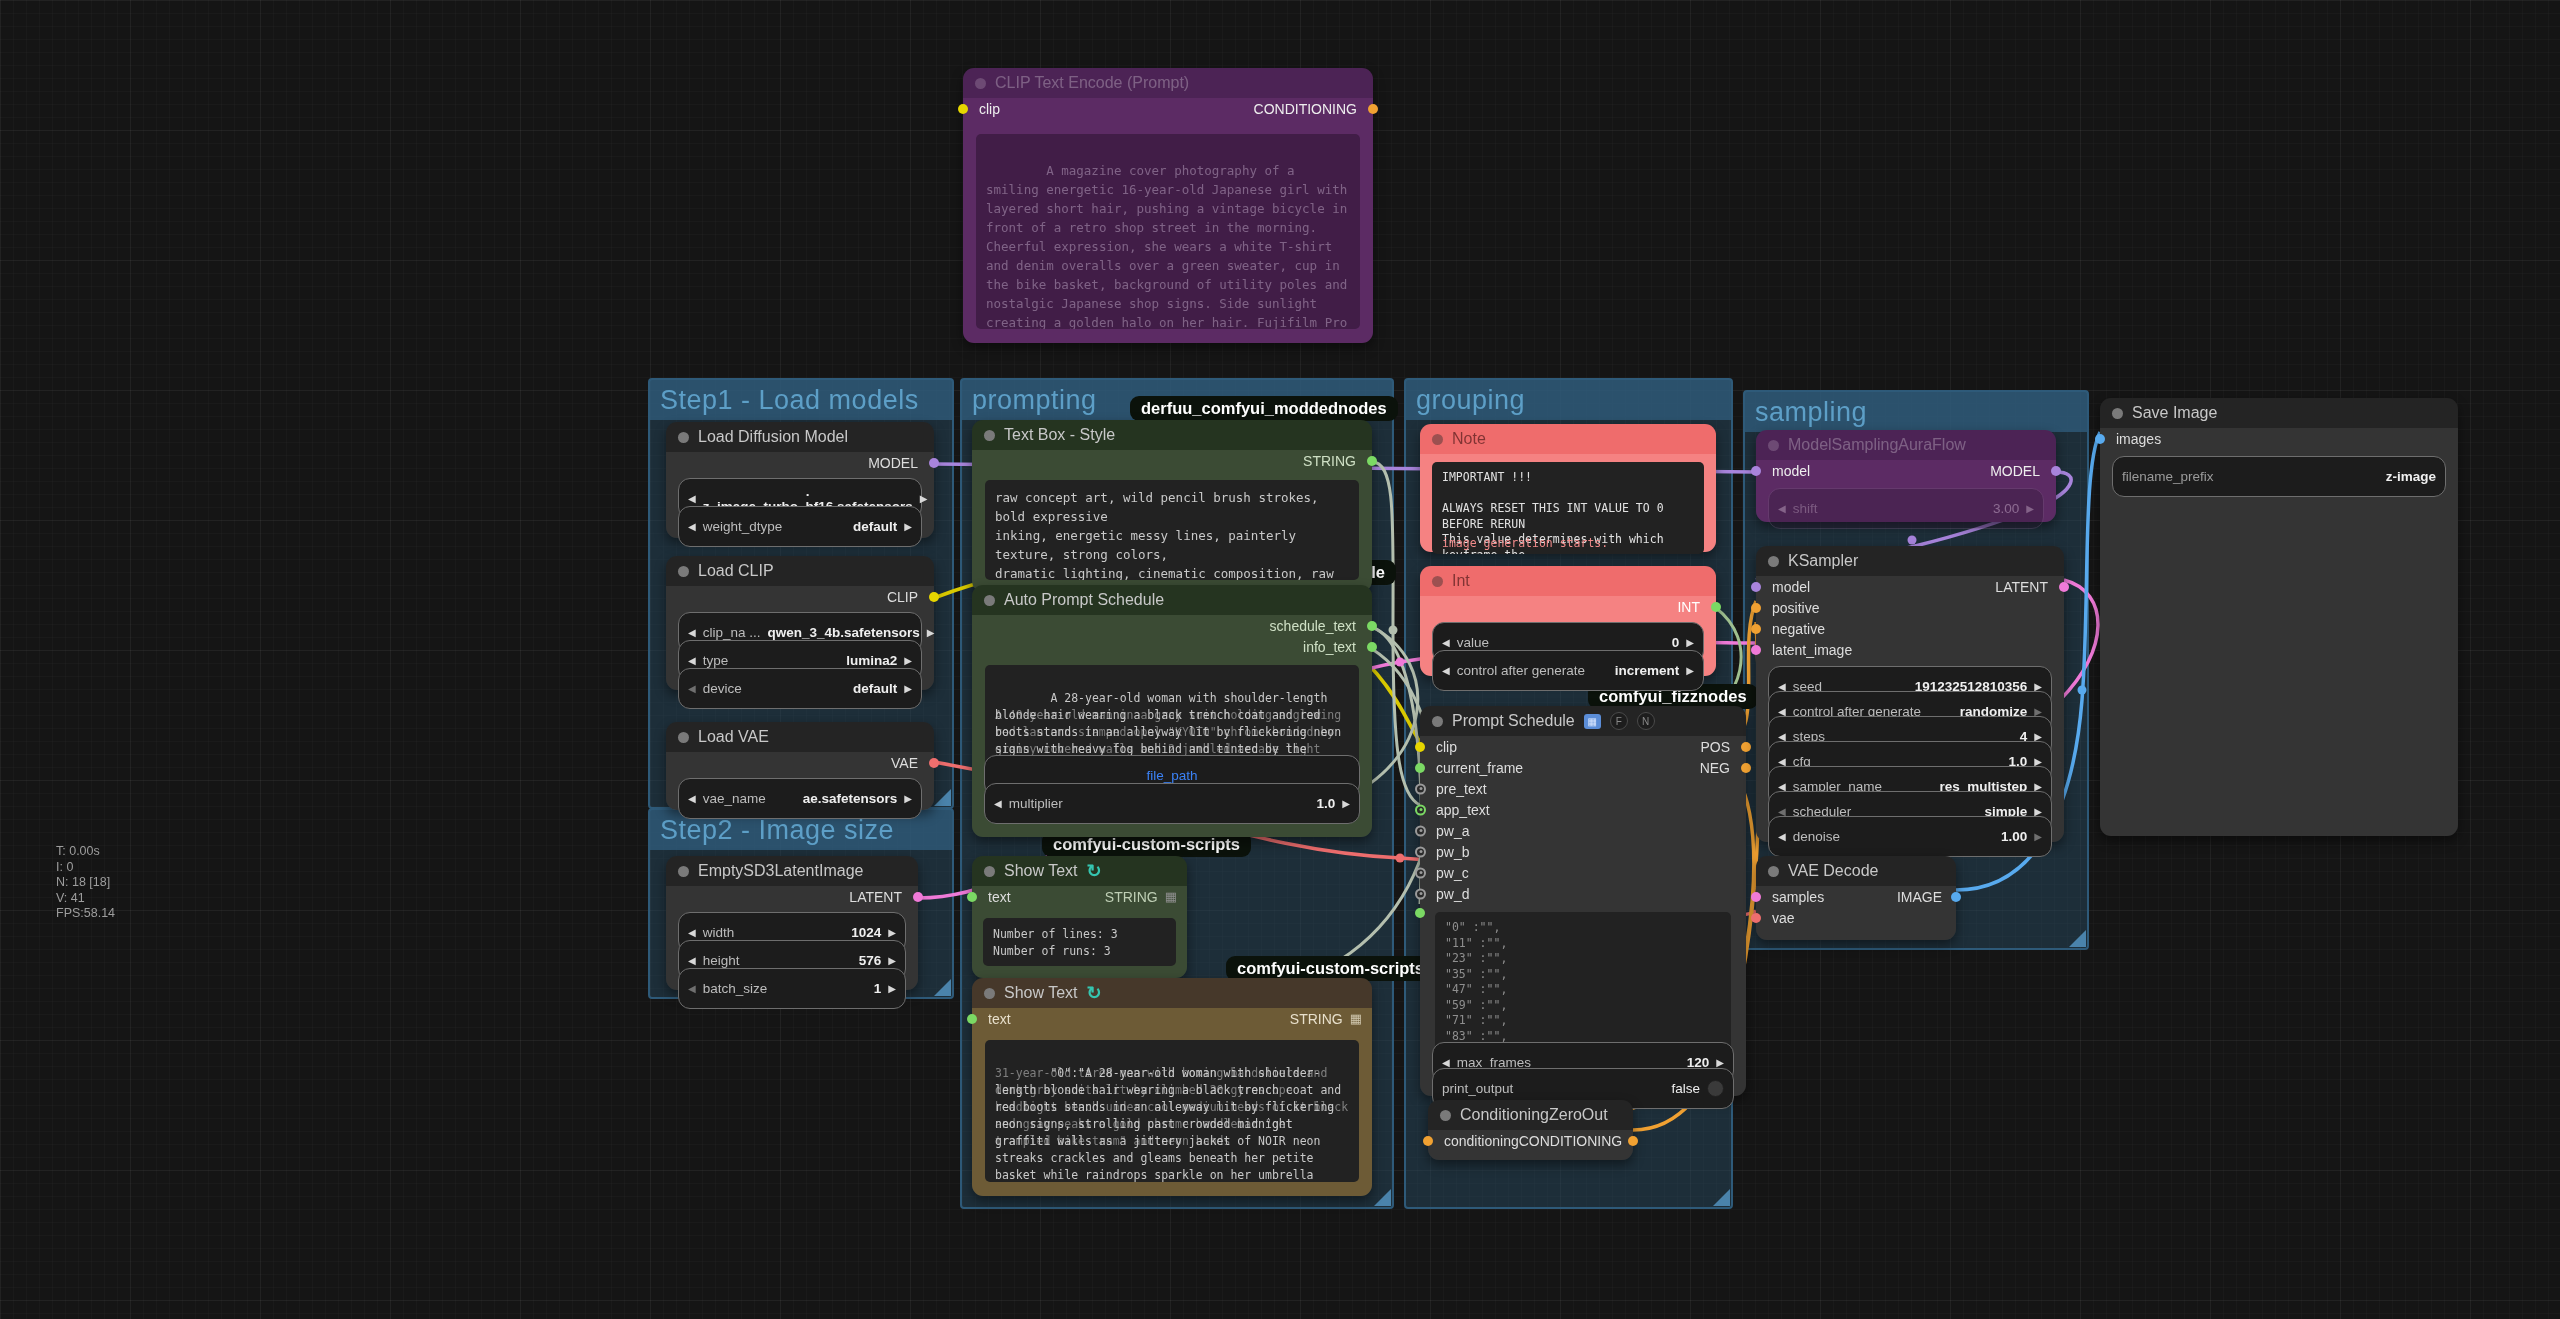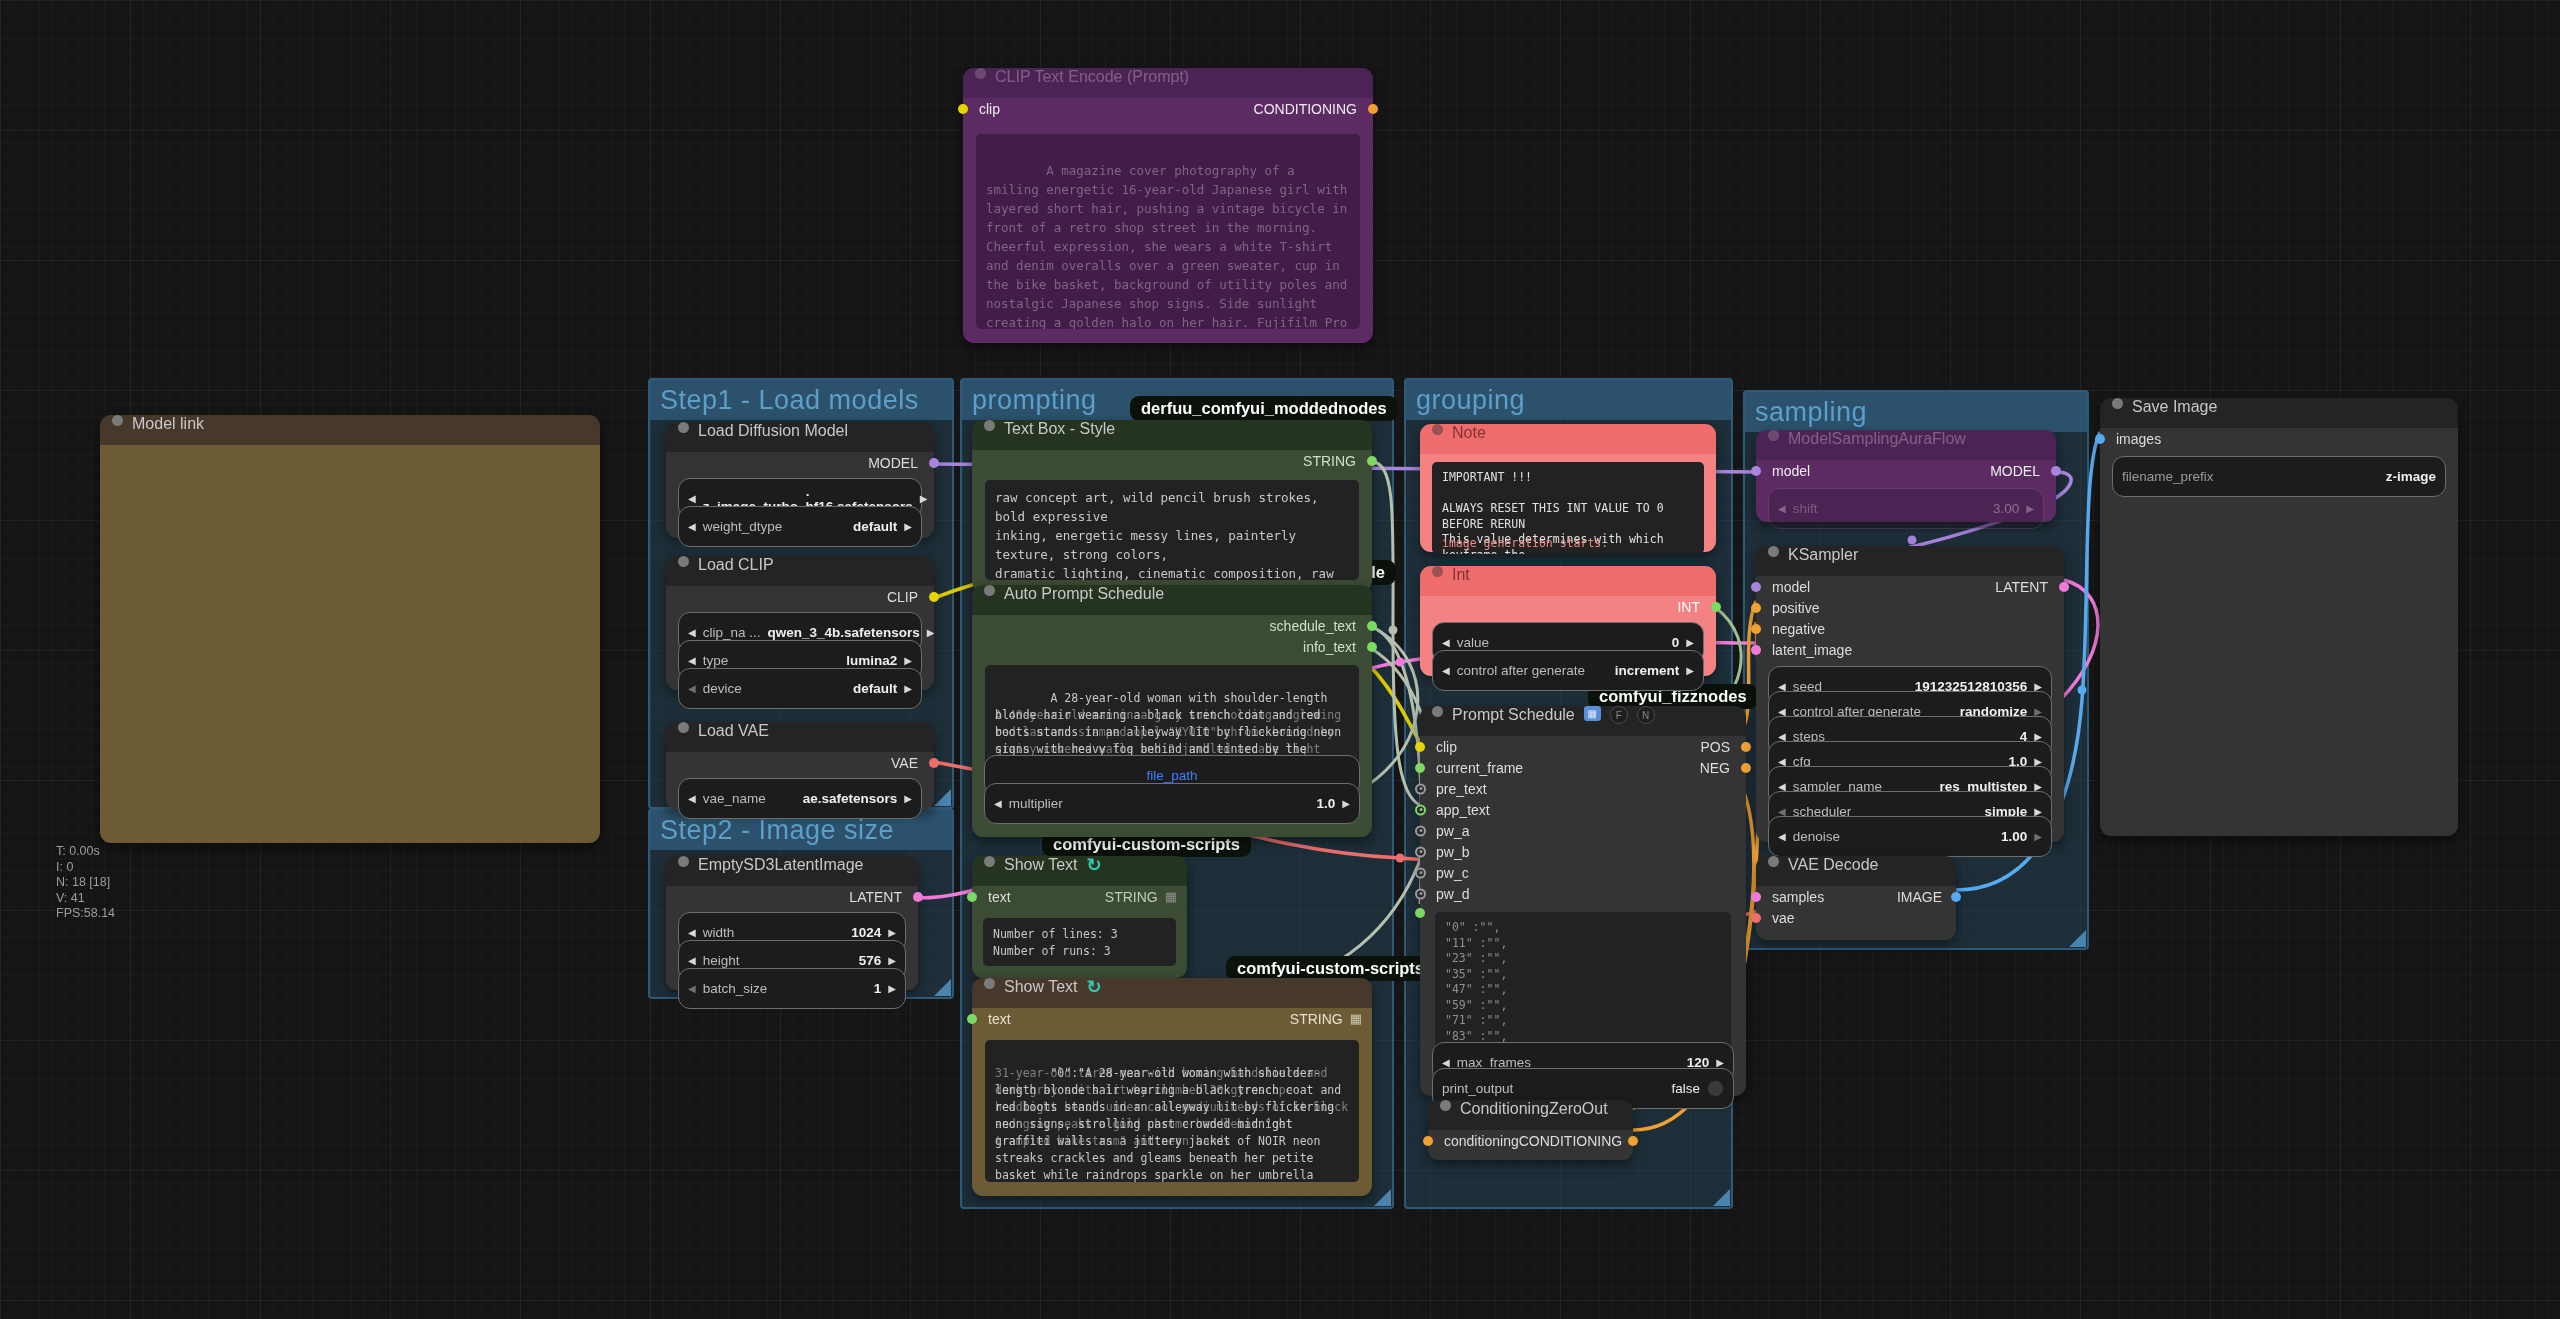--- a/index.html
+++ b/index.html
@@ -13,21 +13,21 @@
       linear-gradient(90deg,rgba(255,255,255,.018) 1px,transparent 1px);
     background-size:130px 130px,130px 130px,13px 13px,13px 13px;}
   
   .group{position:absolute;background:rgba(40,80,108,.42);border:2px solid #2e5a79;border-radius:4px;}
   .ghead{height:40px;background:rgba(48,94,126,.75);display:flex;align-items:center;padding:0 10px;}
   .gtitle{color:#5d9fc7;font-size:27px;letter-spacing:.5px;}
   .gresize{position:absolute;right:1px;bottom:1px;width:0;height:0;
      border-left:17px solid transparent;border-bottom:17px solid #4a83ab;}
   
   .node{position:absolute;border-radius:11px;box-shadow:0 5px 12px rgba(0,0,0,.45);font-size:14px;}
-  .ntitle{height:30px;border-radius:11px 11px 0 0;display:flex;align-items:flex-start;gap:9px;
+  .ntitle{height:30px;border-radius:11px 11px 0 0;display:flex;align-items:center;gap:9px;
           padding:0 12px;font-size:16px;color:#c8c8c8;white-space:nowrap;overflow:hidden;}
   .tdot{width:11px;height:11px;border-radius:50%;background:#7a7a7a;flex:0 0 auto;}
   .nbody{position:absolute;left:0;right:0;top:30px;bottom:0;border-radius:0 0 11px 11px;}
   .n-gray  .ntitle{background:#242424;} .n-gray  .nbody{background:#343434;}
   .n-green .ntitle{background:#253420;} .n-green .nbody{background:#3b4b34;}
   .n-olive .ntitle{background:#46382a;} .n-olive .nbody{background:#6d5b36;}
   .n-red   .ntitle{background:#ef6c6c;color:rgba(60,16,16,.62);} .n-red .ntitle .tdot{background:#9c5050;}
   .n-red   .nbody{background:#f58282;}
   .n-purple .ntitle{background:#4c2355;color:rgba(255,255,255,.28);} .n-purple .ntitle .tdot{background:#6d4a74;}
   .n-purple .nbody{background:#5c2b64;}
@@ -125,27 +125,20 @@
     <circle cx="1150" cy="561" r="4.5" fill="#d9c900"></circle>
     <circle cx="1400" cy="858" r="4.5" fill="#ee6e6e"></circle>
     <circle cx="1400" cy="662" r="4.5" fill="#f07ad8"></circle>
     <circle cx="2040" cy="712" r="4.5" fill="#f07ad8"></circle>
     <circle cx="2082" cy="690" r="4.5" fill="#58aaee"></circle>
     <circle cx="1393" cy="630" r="4.5" fill="#b4bfae"></circle>
     <circle cx="1730" cy="960" r="4.5" fill="#f0a132"></circle>
     <circle cx="1760" cy="875" r="4.5" fill="#f0a132"></circle>
   </svg>
 
-  <div class="node n-olive" style="left:100px;top:415px;width:500px;height:428px;">
-    <div class="ntitle">
-        <span class="tdot"></span>
-        <span>Model link</span>
-      </div>
-    <div class="nbody"></div>
-  </div>
 
   <div class="node n-purple" style="left:963px;top:68px;width:410px;height:275px;">
     <div class="ntitle">
         <span class="tdot"></span>
         <span>CLIP Text Encode (Prompt)</span>
       </div>
     <div class="nbody">
       <div class="prow">
         <span class="pdot l" style="background:#e6d600;"></span>
         <span class="pin" style="color:#eee;">clip</span>

